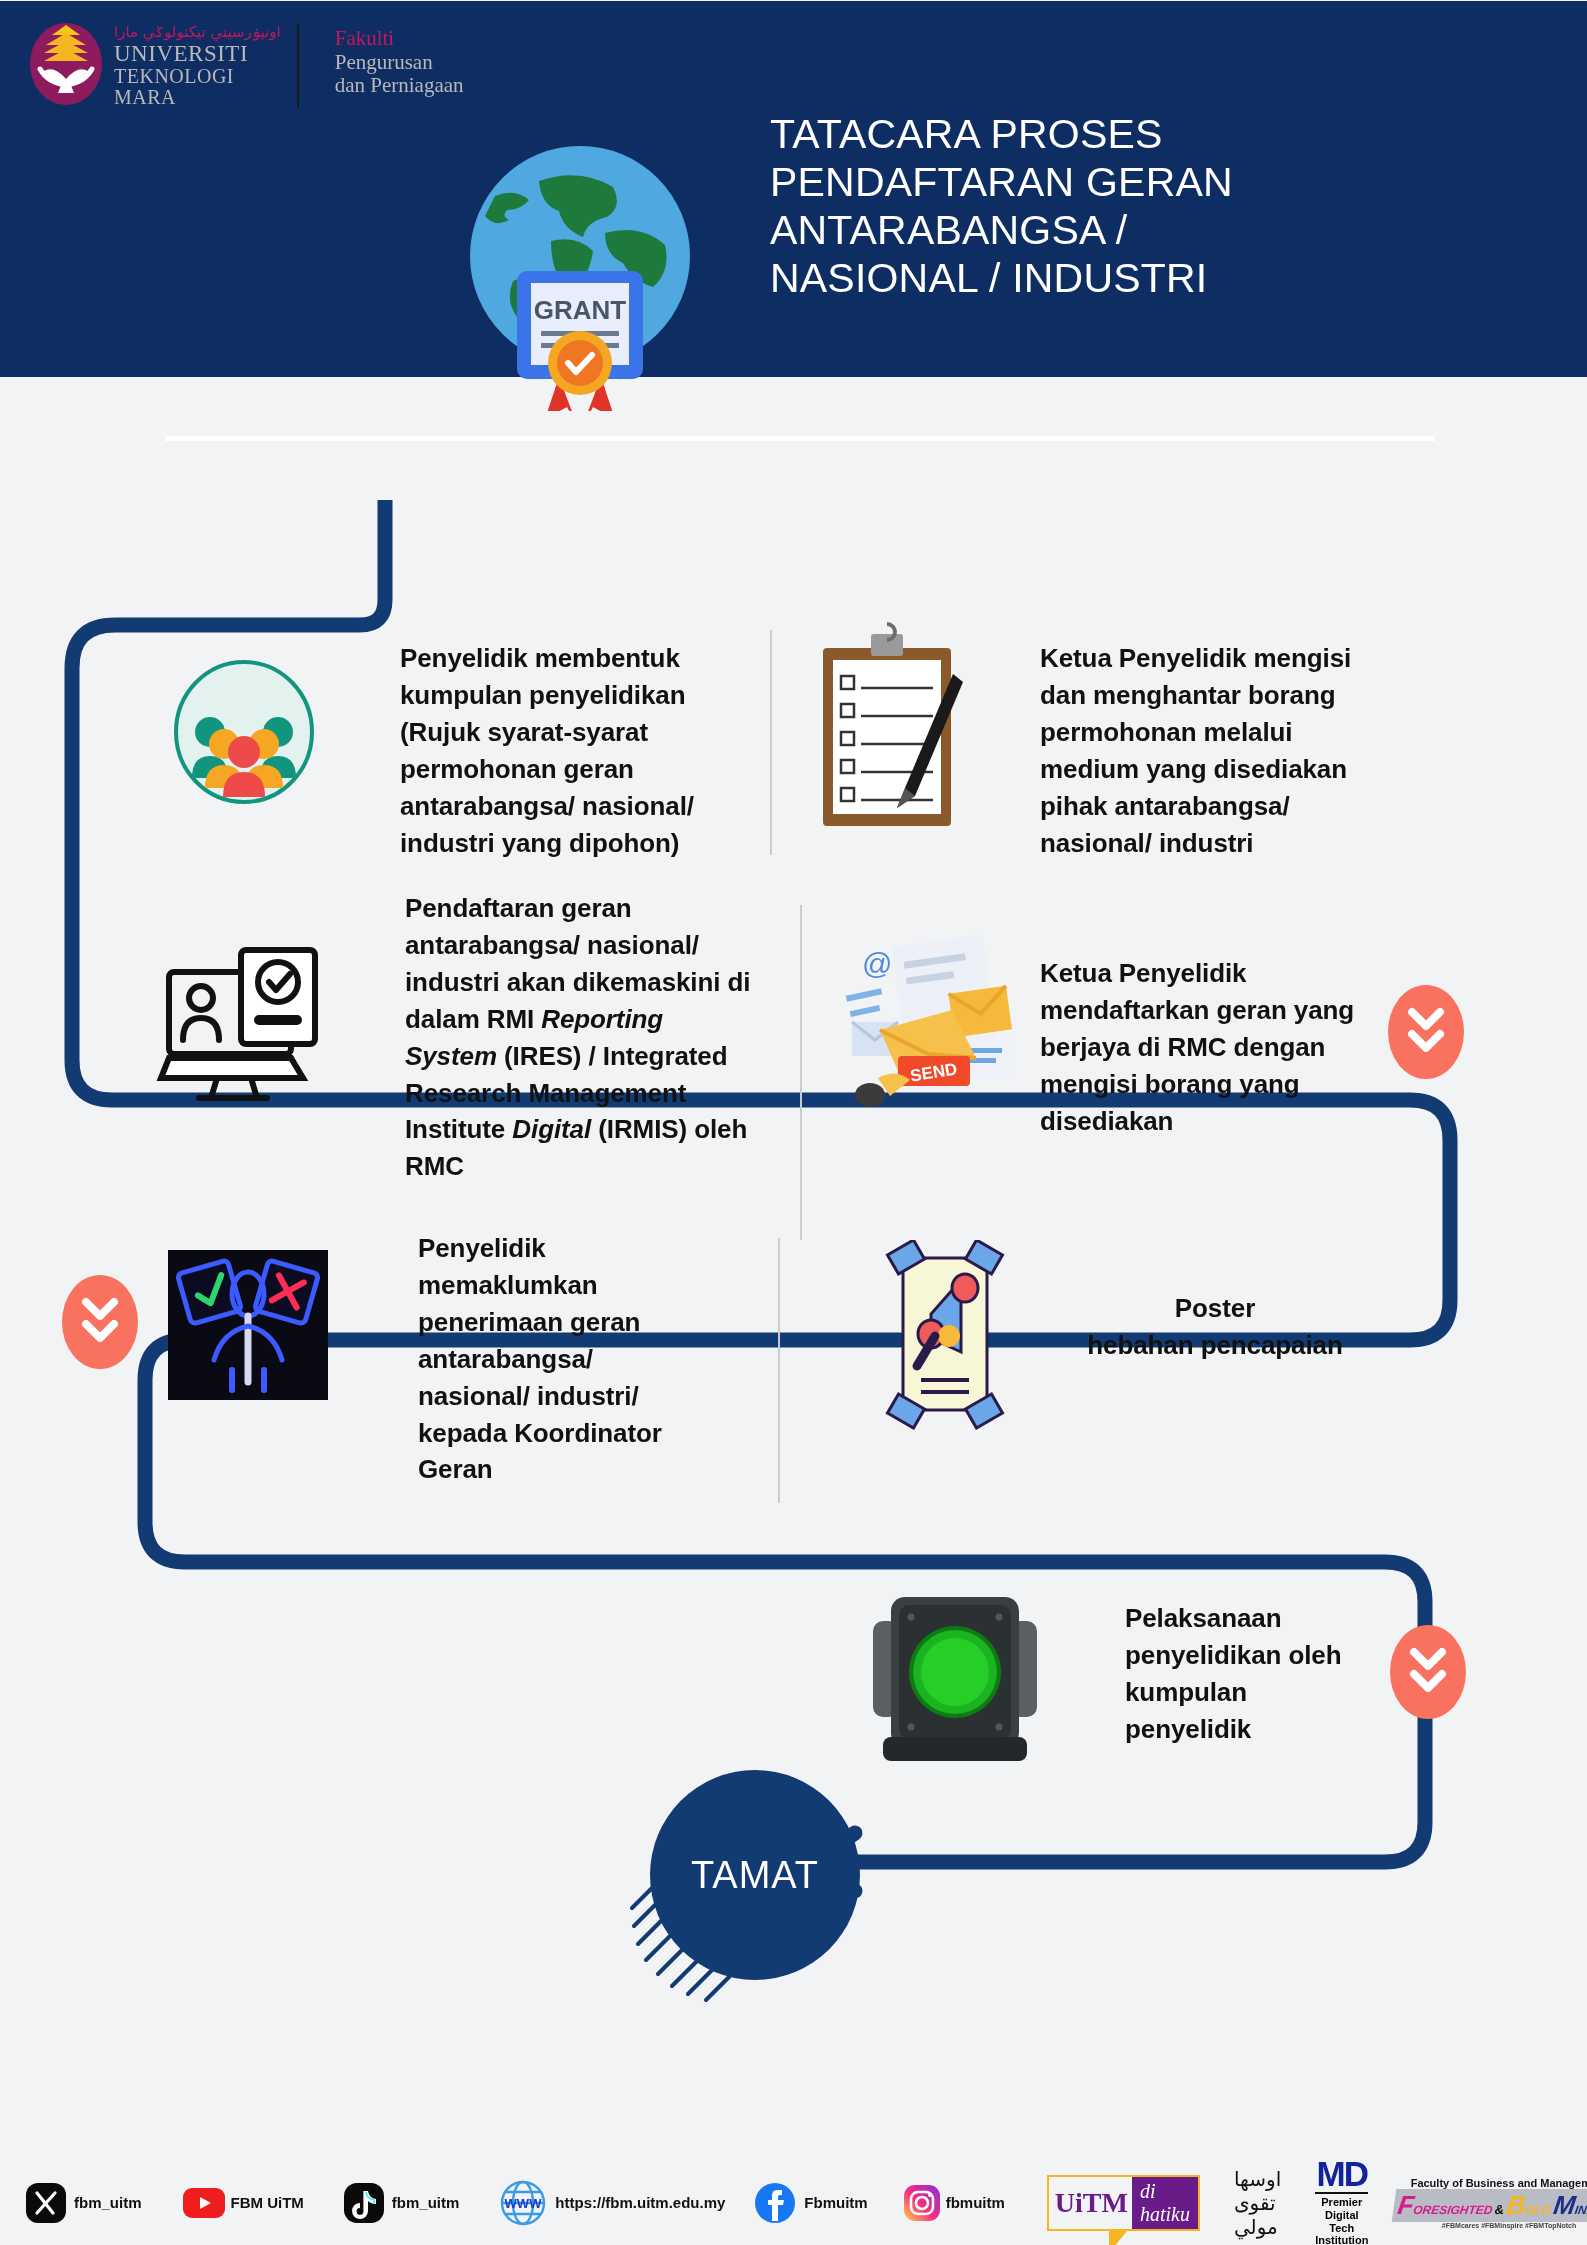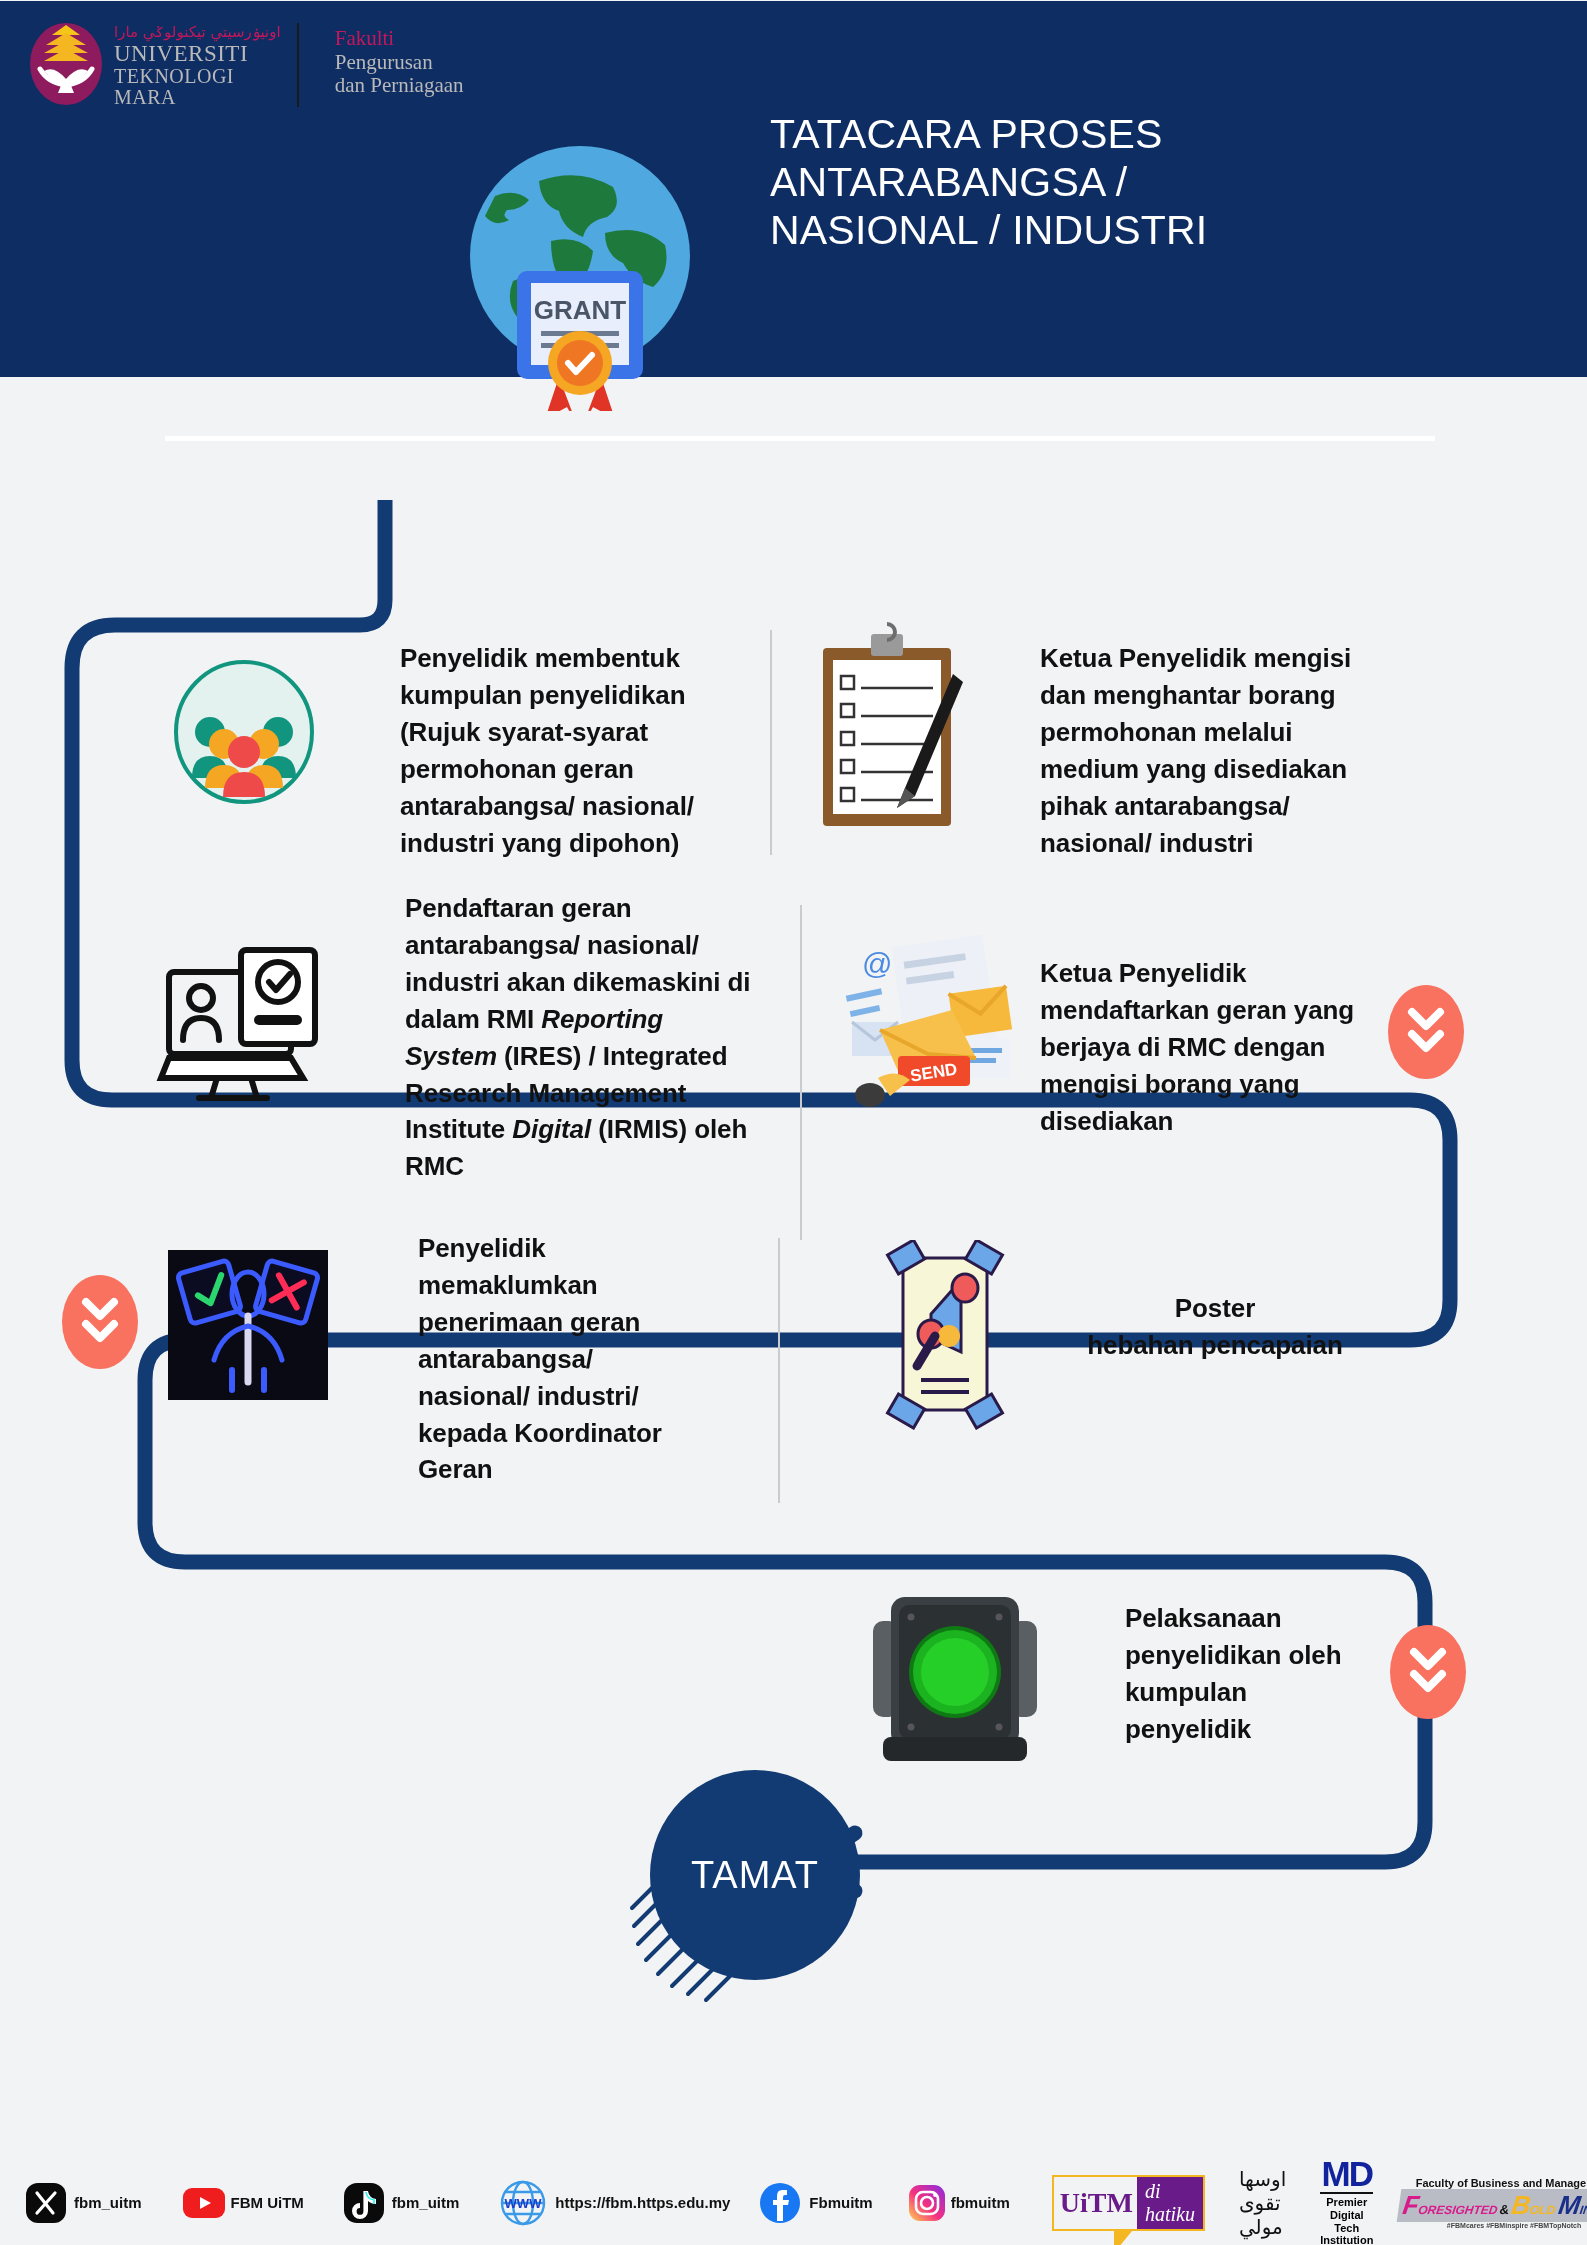--- a/index.html
+++ b/index.html
@@ -151,20 +151,21 @@
         <path d="M104 236 l-14 42 l22 -12 l10 18 z" fill="#e03427"></path>
         <path d="M146 236 l14 42 l-22 -12 l-10 18 z" fill="#e03427"></path>
         <circle cx="125" cy="222" r="32" fill="#f5a623"></circle>
         <circle cx="125" cy="222" r="23" fill="#ef7622"></circle>
         <path d="M113 222 l8 9 l16 -17" stroke="#ffffff" stroke-width="6" fill="none" stroke-linecap="round" stroke-linejoin="round"></path>
       </svg>
     </div>
 
     <div id="header-title">
       <span class="tl">TATACARA PROSES</span>
+      <span class="tl">PENDAFTARAN GERAN</span>
       <span class="tl">ANTARABANGSA /</span>
       <span class="tl">NASIONAL / INDUSTRI</span>
     </div>
 
     <div id="header-rule"></div>
   </div>
 
   <svg id="flowpath" viewBox="0 0 1587 1420">
     <g fill="none" stroke="#123a73" stroke-width="15" stroke-linecap="round" stroke-linejoin="round">
 
@@ -428,21 +429,21 @@
       <span class="ficon">
         <svg width="48" height="48" viewBox="0 0 48 48">
           <circle cx="24" cy="24" r="21" fill="none" stroke="#3a9ae8" stroke-width="2.4"></circle>
           <ellipse cx="24" cy="24" rx="10" ry="21" fill="none" stroke="#3a9ae8" stroke-width="2.4"></ellipse>
           <line x1="3" y1="24" x2="45" y2="24" stroke="#3a9ae8" stroke-width="2.4"></line>
           <line x1="7" y1="13" x2="41" y2="13" stroke="#3a9ae8" stroke-width="2.4"></line>
           <line x1="7" y1="35" x2="41" y2="35" stroke="#3a9ae8" stroke-width="2.4"></line>
           <text x="24" y="29" text-anchor="middle" font-family="Liberation Sans, sans-serif" font-size="13" font-weight="bold" fill="#1a3fcc">WWW</text>
         </svg>
       </span>
-      <span class="flabel" style="margin-left:8px;">https://fbm.https.edu.my</span>
+      <span class="flabel" style="margin-left:8px;">https://fbm.uitm.edu.my</span>
     </div>
 
     <div class="fitem" style="margin-left:28px;">
       <span class="ficon">
         <svg width="44" height="44" viewBox="0 0 44 44">
           <circle cx="22" cy="22" r="20" fill="#1877f2"></circle>
           <path d="M25 14 h4 v-5 h-5 q-5 0 -5 6 v4 h-4 v5 h4 v16 h6 v-16 h5 l1 -5 h-6 v-3 q0 -2 2 -2 z" fill="#fff"></path>
         </svg>
       </span>
       <span class="flabel" style="margin-left:7px;">Fbmuitm</span>

